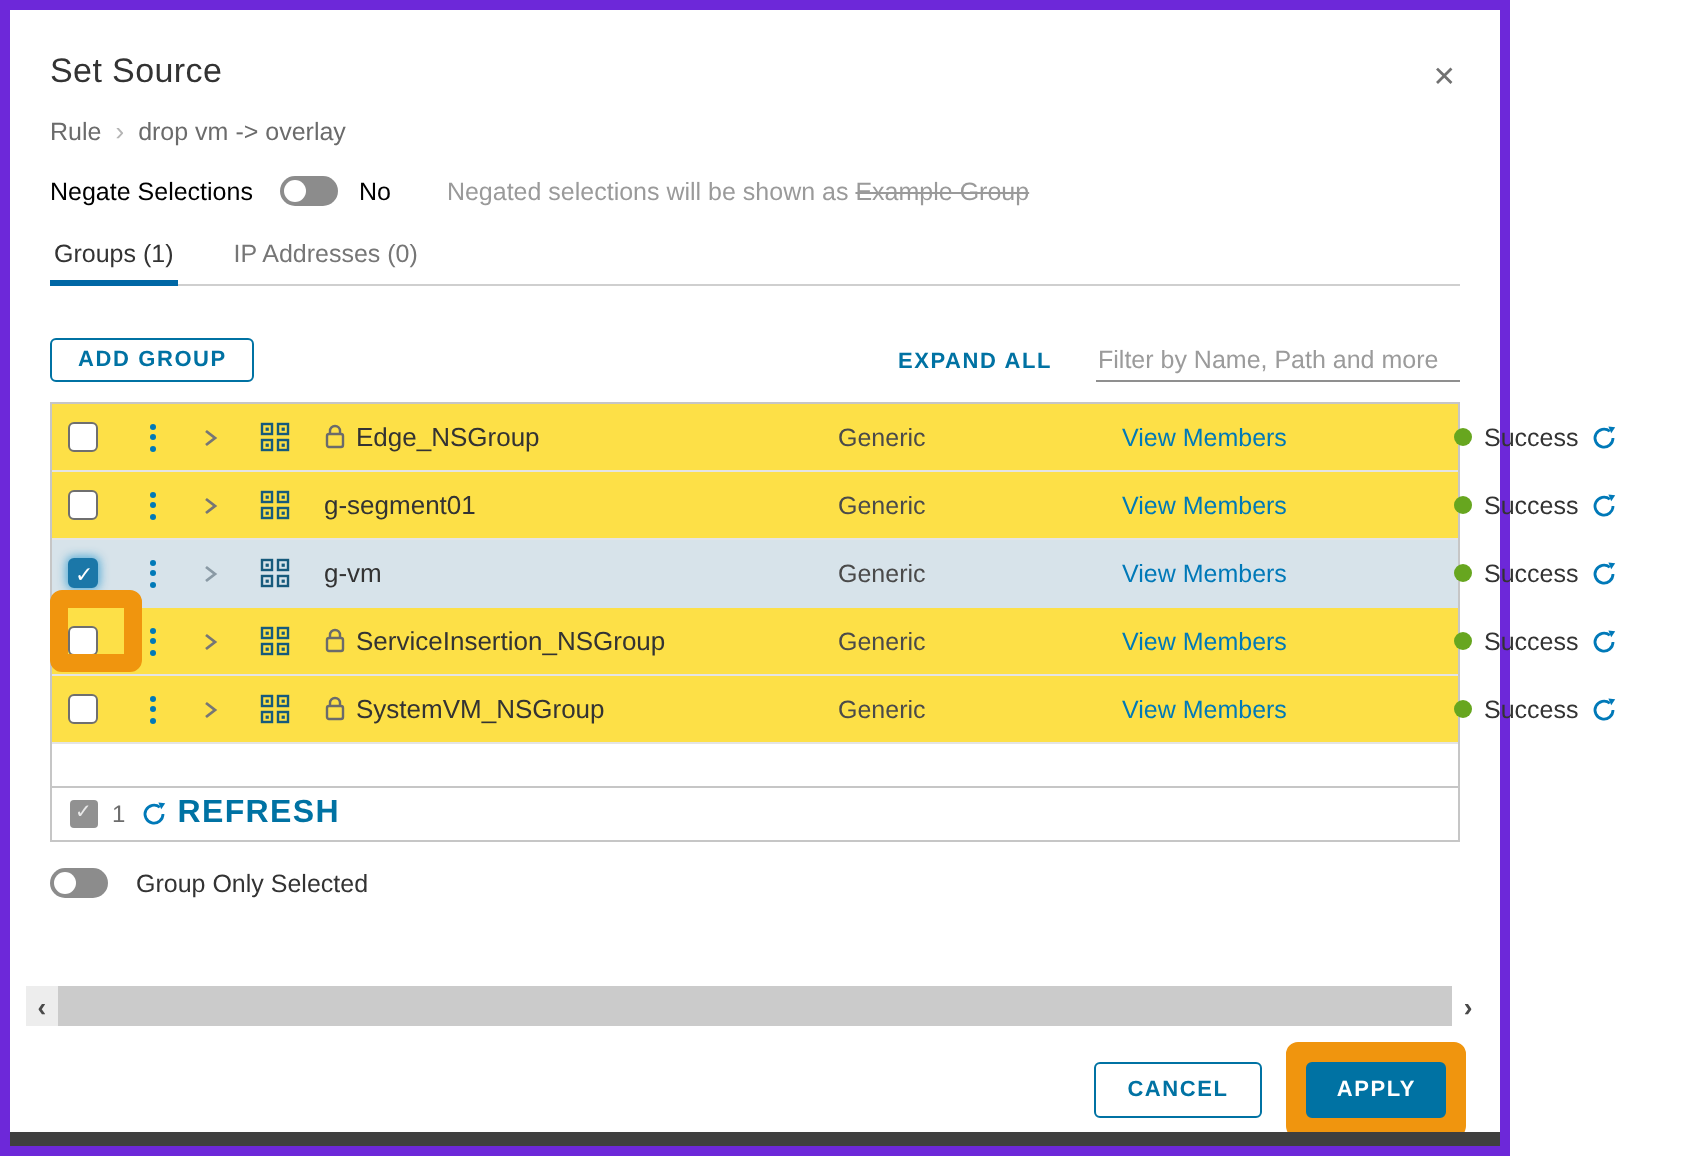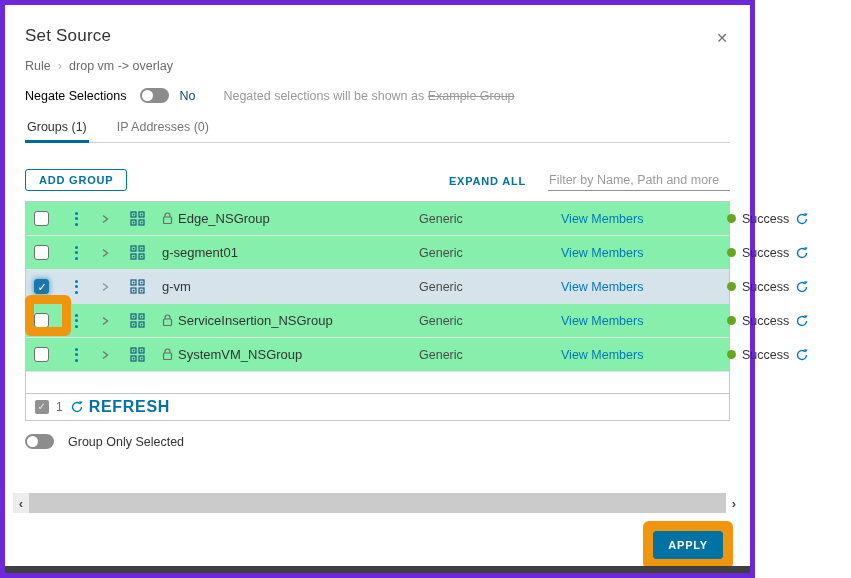--- a/index.html
+++ b/index.html
@@ -27,21 +27,21 @@
   .negate-row { margin-top:15px; display:flex; align-items:center; font-size:12.5px; }
   .negate-label { color:#000000; }
   .toggle {
     width:29px; height:15px; border-radius:8px; background:#8c8c8c;
     position:relative; margin:0 10px 0 14px; flex:0 0 auto; cursor:pointer;
   }
   .toggle::after {
     content:""; position:absolute; left:2px; top:2px; width:11px; height:11px;
     border-radius:50%; background:#fff;
   }
-  .negate-state { color:#0c4a6e; }
+  .negate-state { color:#000000; }
   .negate-hint { color:#9a9a9a; margin-left:28px; }
   .negate-hint .strike { text-decoration:line-through; }
 
   
   .tabs { margin-top:13px; display:flex; gap:26px; border-bottom:1px solid #cfcfcf; }
   .tab { font-size:12.5px; padding:4px 2px 8px; color:#767676; cursor:pointer; position:relative; }
   .tab.active { color:#333; }
   .tab.active::after {
     content:""; position:absolute; left:0; right:0; bottom:-1px; height:3px; background:#0067a5;
   }
@@ -60,21 +60,21 @@
     color:#333; padding:3px 1px; outline:none; font-family:inherit; background:transparent;
   }
   .filter-input::placeholder { color:#9b9b9b; }
 
   
   .grid-table { margin-top:10px; border:1px solid #c6c6c6; }
   .tr { display:grid; grid-template-columns:128px 257px 142px 166px 1fr; align-items:center; }
   .thead { height:29px; background:#fafafa; border-bottom:1px solid #cfcfcf; }
   .thead .th { font-size:11px; font-weight:bold; color:#454545; padding:0 8px; height:100%; display:flex; align-items:center; gap:5px; }
   .thead .th + .th { border-left:1px solid #dcdcdc; }
-  .tbody .tr { height:34px; border-bottom:1px solid #e4e4e4; background:#86efac; }
+  .tbody .tr { height:34px; border-bottom:1px solid #e4e4e4; background:#fde047; }
   .tbody .tr.selected { background:#d7e3ea; border-bottom-color:#d7e3ea; }
   .td { padding:0 8px; font-size:12.5px; color:#4a4a4a; display:flex; align-items:center; }
   .col-tools { gap:0; }
   .name-cell { color:#333; font-size:13px; gap:5px; }
   .link { color:#0079b8; font-size:12.5px; text-decoration:none; cursor:pointer; }
   .status-cell { gap:6px; color:#333; }
   .dot-green { width:9px; height:9px; border-radius:50%; flex:0 0 auto; }
 
   .checkbox {
     width:15px; height:15px; border:1px solid #6f6f6f; border-radius:3px; background:#fff;
@@ -438,20 +438,21 @@
     </div>
 
     <div class="hscroll">
       <div class="sb-btn">‹</div>
       <div class="sb-thumb"></div>
       <div class="sb-track"></div>
       <div class="sb-btn right">›</div>
     </div>
 
     <div class="actions">
+      <button class="btn-cancel">CANCEL</button>
       <span class="apply-annotation">
         <button class="btn-apply">APPLY</button>
       </span>
     </div>
 
     <div class="checkbox-annotation"></div>
   </div>
 
   <div class="bottom-strip"></div>
 </div>

